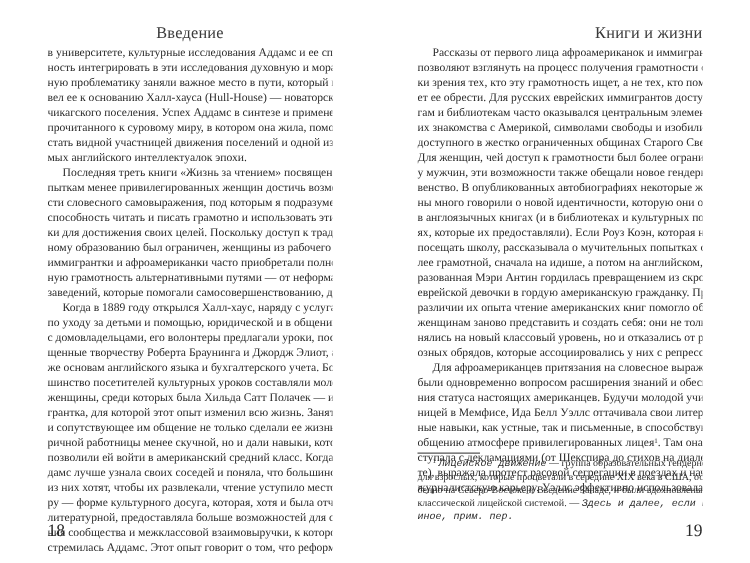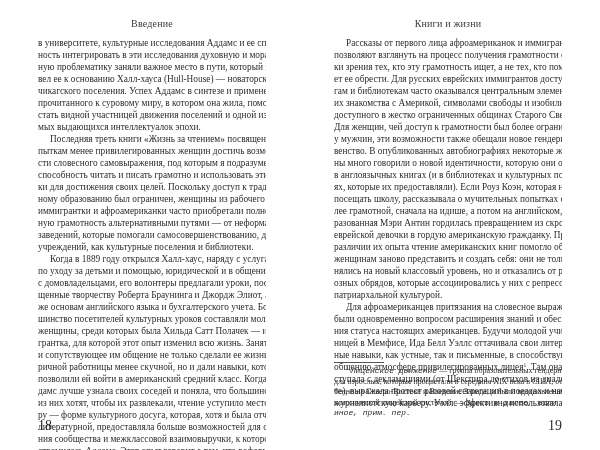--- a/index.html
+++ b/index.html
@@ -9,24 +9,24 @@
       font-family: "Liberation Serif", "DejaVu Serif", serif;
       color: #2b2b2b;
     }
     .page {
       position: absolute; top: 0; height: 450px; width: 300px;
     }
     .page.left { left: 0; }
     .page.right { left: 300px; }
     .running-head {
       position: absolute; top: 18px; width: 228px;
-      text-align: center; font-size: 10px; letter-spacing: 0.2px; color: #3a3a3a;
+      text-align: center; font-size: 13px; letter-spacing: 0.2px; color: #3a3a3a;
     }
     .page.left .running-head { left: 38px; }
-    .page.right .running-head { left: 34px; }
+    .page.right .running-head { left: 34px; text-align: right; }
     .text-block {
       position: absolute; top: 37px; width: 228px;
     }
     .page.left .text-block { left: 38px; }
     .page.right .text-block { left: 34px; }
     .line {
       height: 12.0px; line-height: 12.0px; font-size: 9.3px;
       white-space: nowrap; text-align: justify; text-align-last: justify;
       overflow: hidden;
     }
@@ -59,31 +59,30 @@
 <div class="page left">
   <div class="running-head">Введение</div>
   <div class="text-block">
     <div class="line">в университете, культурные исследования Аддамс и ее способ-</div>
     <div class="line">ность интегрировать в эти исследования духовную и мораль-</div>
     <div class="line">ную проблематику заняли важное место в пути, который при-</div>
     <div class="line">вел ее к основанию Халл-хауса (Hull-House) — новаторского</div>
     <div class="line">чикагского поселения. Успех Аддамс в синтезе и применении</div>
     <div class="line">прочитанного к суровому миру, в котором она жила, помог ей</div>
     <div class="line">стать видной участницей движения поселений и одной из са-</div>
-    <div class="line last">мых выдающихся интеллектуалок эпохи.</div>
+    <div class="line last">мых английского интеллектуалок эпохи.</div>
     <div class="line indent">Последняя треть книги «Жизнь за чтением» посвящена по-</div>
     <div class="line">пыткам менее привилегированных женщин достичь возможно-</div>
     <div class="line">сти словесного самовыражения, под которым я подразумеваю</div>
     <div class="line">способность читать и писать грамотно и использовать эти навы-</div>
     <div class="line">ки для достижения своих целей. Поскольку доступ к традицион-</div>
     <div class="line">ному образованию был ограничен, женщины из рабочего класса,</div>
     <div class="line">иммигрантки и афроамериканки часто приобретали полноцен-</div>
     <div class="line">ную грамотность альтернативными путями — от неформальных</div>
     <div class="line">заведений, которые помогали самосовершенствованию, до таких</div>
-    <div class="line last">учреждений, как культурные поселения и библиотеки.</div>
     <div class="line indent">Когда в 1889 году открылся Халл-хаус, наряду с услугами</div>
     <div class="line">по уходу за детьми и помощью, юридической и в общении</div>
     <div class="line">с домовладельцами, его волонтеры предлагали уроки, посвя-</div>
     <div class="line">щенные творчеству Роберта Браунинга и Джордж Элиот, а так-</div>
     <div class="line">же основам английского языка и бухгалтерского учета. Боль-</div>
     <div class="line">шинство посетителей культурных уроков составляли молодые</div>
     <div class="line">женщины, среди которых была Хильда Сатт Полачек — имми-</div>
     <div class="line">грантка, для которой этот опыт изменил всю жизнь. Занятия</div>
     <div class="line">и сопутствующее им общение не только сделали ее жизнь фаб-</div>
     <div class="line">ричной работницы менее скучной, но и дали навыки, которые</div>
@@ -116,21 +115,20 @@
     <div class="line">в англоязычных книгах (и в библиотеках и культурных поселени-</div>
     <div class="line">ях, которые их предоставляли). Если Роуз Коэн, которая не могла</div>
     <div class="line">посещать школу, рассказывала о мучительных попытках стать бо-</div>
     <div class="line">лее грамотной, сначала на идише, а потом на английском, то об-</div>
     <div class="line">разованная Мэри Антин гордилась превращением из скромной</div>
     <div class="line">еврейской девочки в гордую американскую гражданку. При всем</div>
     <div class="line">различии их опыта чтение американских книг помогло обеим</div>
     <div class="line">женщинам заново представить и создать себя: они не только под-</div>
     <div class="line">нялись на новый классовый уровень, но и отказались от религи-</div>
     <div class="line">озных обрядов, которые ассоциировались у них с репрессивной,</div>
-    <div class="line last">патриархальной культурой.</div>
     <div class="line indent">Для афроамериканцев притязания на словесное выражение</div>
     <div class="line">были одновременно вопросом расширения знаний и обеспече-</div>
     <div class="line">ния статуса настоящих американцев. Будучи молодой учитель-</div>
     <div class="line">ницей в Мемфисе, Ида Белл Уэллс оттачивала свои литератур-</div>
     <div class="line">ные навыки, как устные, так и письменные, в способствующей</div>
     <div class="line"><span>общению атмосфере привилегированных лицея</span><sup>1</sup><span>. Там она вы-</span></div>
     <div class="line">ступала с декламациями (от Шекспира до стихов на диалек-</div>
     <div class="line">те), выражала протест расовой сегрегации в поездах и начала</div>
     <div class="line">журналистскую карьеру. Уэллс эффективно использовала свои</div>
   </div>

